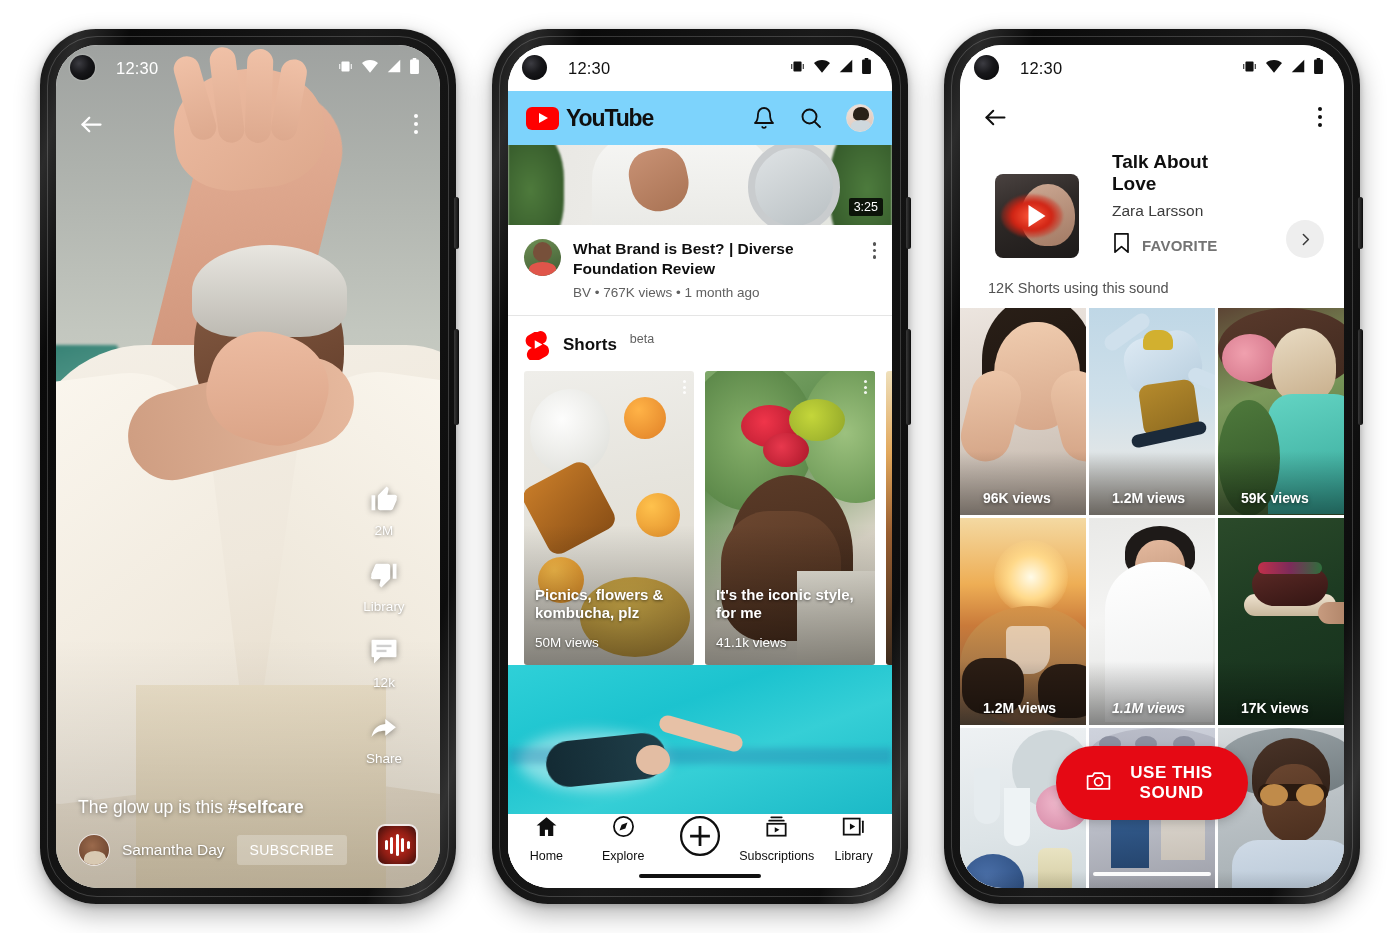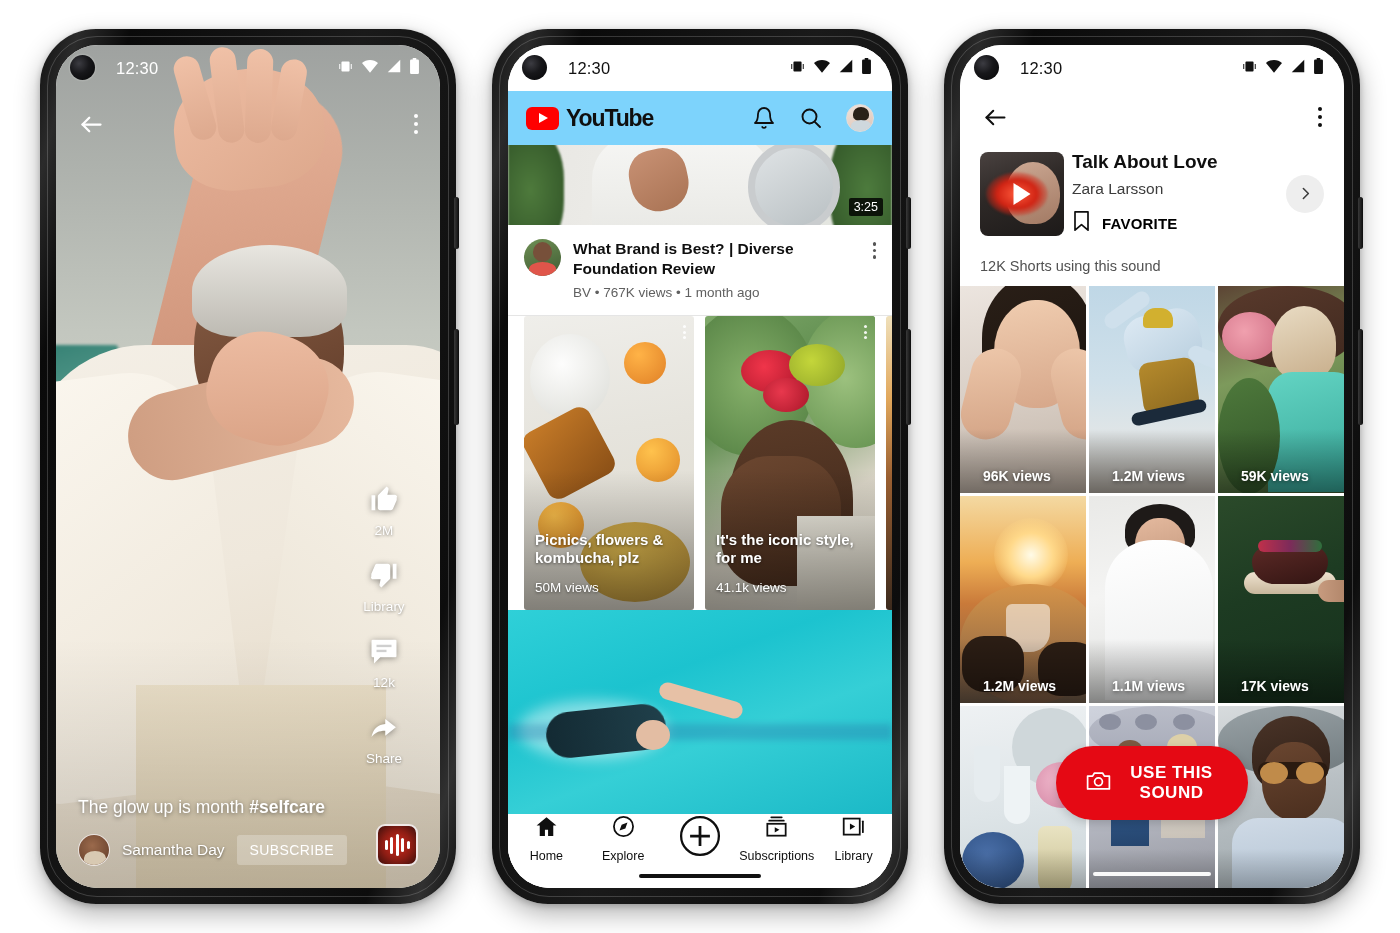--- a/index.html
+++ b/index.html
@@ -238,49 +238,49 @@
     height:74px; background:#fff; display:flex; align-items:flex-start; flex:none;
     position:relative;
   }
   .tab{ flex:1; display:flex; flex-direction:column; align-items:center; gap:6px; cursor:pointer;}
   .tab .tl{ font-size:12.5px; color:#0f0f0f;}
   .homebar{ position:absolute; bottom:10px; left:50%; transform:translateX(-50%); width:122px; height:4px; border-radius:3px; background:#111;}
 
   
   .p3{ position:absolute; inset:0; background:#fff; display:flex; flex-direction:column; }
   .p3-top{ margin-top:46px; height:52px; display:flex; align-items:center; justify-content:space-between; padding:0 22px; flex:none;}
-  .sound-row{ display:flex; align-items:center; gap:8px; padding:8px 20px 0 20px; flex:none;}
+  .sound-row{ display:flex; align-items:flex-end; gap:33px; padding:8px 20px 0 35px; flex:none;}
   .sound-art{
     width:84px;height:84px;border-radius:8px;flex:none;position:relative;overflow:hidden;
     background:linear-gradient(160deg,#4a4240 0%,#2d2826 45%,#1d1a19 100%);
   }
   .sound-art .glow{position:absolute;left:6px;top:20px;width:62px;height:44px;border-radius:50%;
     background:radial-gradient(ellipse at 50% 50%,#ff5a3c 0%,#d02414 45%,rgba(140,20,12,0) 78%);filter:blur(1px);}
   .sound-art .face{position:absolute;right:4px;top:10px;width:54px;height:62px;border-radius:50% 50% 44% 44%;background:linear-gradient(160deg,#e6bda5,#b98a70);opacity:.85;}
   .sound-art .pl{position:absolute;left:50%;top:50%;transform:translate(-50%,-50%);
     border-left:17px solid #fff;border-top:11px solid transparent;border-bottom:11px solid transparent;}
   .sound-info{ flex:1; min-width:0;}
   .s-name{ font-size:19px; font-weight:700; color:#0f0f0f;}
   .s-artist{ font-size:15.5px; color:#3c3c3c; margin-top:7px;}
   .fav{ display:flex; align-items:center; gap:11px; margin-top:12px; cursor:pointer;}
-  .fav .ft{ font-size:15px; font-weight:600; color:#000000; letter-spacing:.2px;}
+  .fav .ft{ font-size:15px; font-weight:600; color:#737373; letter-spacing:.2px;}
   .chev{
     width:38px;height:38px;border-radius:50%;background:#eeeeee;flex:none;
     display:flex;align-items:center;justify-content:center;cursor:pointer;
   }
-  .using{ font-size:14.5px; color:#515151; padding:22px 20px 12px 20px; flex:none;}
+  .using{ font-size:14.5px; color:#515151; padding:22px 20px 12px 20px; flex:none;margin-left:8px;}
   .grid{ display:grid; grid-template-columns:repeat(3,1fr); gap:3px; padding:0 0 0 0; flex:1; min-height:0; overflow:hidden;}
   .gcell{ position:relative; height:207px; overflow:hidden;}
   .gcell .gv{ position:absolute; left:23px; bottom:9px; color:#fff; font-size:14px; font-weight:600; text-shadow:0 1px 4px rgba(0,0,0,.6);}
   .gcell .gshade{ position:absolute;left:0;right:0;bottom:0;height:64px;background:linear-gradient(180deg,rgba(0,0,0,0),rgba(0,0,0,.42));}
   .g1{background:linear-gradient(170deg,#ece5df 0%,#d9cfc6 50%,#c0b2a5 100%);}
   .g2{background:linear-gradient(180deg,#bfd7e6 0%,#cfe0ea 45%,#dfe5e7 70%,#b7b0a6 100%);}
   .g3{background:linear-gradient(160deg,#5c4434 0%,#7d9a5c 40%,#3f5f33 100%);}
   .g4{background:linear-gradient(180deg,#f4d9a2 0%,#eeae55 32%,#c97a3a 52%,#6e5a48 100%);}
-  .g5{background:linear-gradient(170deg,#e9e9e7 0%,#f4f4f3 45%,#dddedc 100%);}
+  .g5{background:linear-gradient(170deg,#e9e9e7 0%,#f4f4f3 45%,#dddedc 100%);font-style:italic;}
   .g6{background:linear-gradient(160deg,#2b4a2a 0%,#1d3b22 45%,#16301c 100%);}
   .g7{background:linear-gradient(170deg,#eef1f3 0%,#dde4e7 50%,#c8d2d6 100%);}
   .g8{background:linear-gradient(170deg,#cfd3dd 0%,#b9bcc6 45%,#8e8f97 100%);}
   .g9{background:linear-gradient(170deg,#d7dbdd 0%,#b9c0c4 40%,#9aa4a8 100%);}
   .blobA{position:absolute;border-radius:50%;}
   .use-sound{
     position:absolute; left:50%; bottom:68px; transform:translateX(-50%);
     background:#e50914; border:none; border-radius:40px; color:#fff;
     padding:17px 30px; display:flex; align-items:center; gap:14px;
     font-size:17px; font-weight:700; letter-spacing:.5px; cursor:pointer; z-index:40;
@@ -391,21 +391,21 @@
           <span>
             <svg width="30" height="30" viewBox="0 0 24 24" fill="#fff">
                 <path d="M13 5.5v4C6.5 10 3.2 14 2 20c2.6-3.5 6-5.1 11-5.1v4.1l8.5-6.8L13 5.5z"></path>
               </svg>
           </span>
           <span class="lbl">Share</span>
         </div>
       </div>
 
       <div class="p1-caption">
-        <div class="cap-text"><span>The glow up is month </span><b>#selfcare</b></div>
+        <div class="cap-text"><span>The glow up is this </span><b>#selfcare</b></div>
         <div class="cap-row">
           <div class="avatar-s"></div>
           <span class="cap-name">Samantha Day</span>
           <button class="sub-btn">SUBSCRIBE</button>
         </div>
         <div class="sound-thumb">
           <i style="height:10px"></i>
             <i style="height:17px"></i>
             <i style="height:22px"></i>
             <i style="height:14px"></i>
@@ -489,20 +489,30 @@
           </div>
           <div class="kebab">
               <i></i>
               <i></i>
               <i></i>
             </div>
         </div>
 
         <div class="divider"></div>
 
+        <div class="shorts-head">
+          <span class="shorts-logo">
+            <svg width="26" height="30" viewBox="0 0 24 28" fill="#ff0000">
+              <path d="M9.6 1.9L4.6 4.6A6.2 6.2 0 005.6 15.9l1.6.8-1.6.9A6.2 6.2 0 0012 28.3a6.2 6.2 0 003-.8l5-2.7a6.2 6.2 0 00-1-11.3l-1.6-.8 1.6-.9A6.2 6.2 0 0015.6 1a6.2 6.2 0 00-3 .8z"></path>
+              <path d="M9.9 9.6l7.1 3.9-7.1 3.9V9.6z" fill="#fff"></path>
+            </svg>
+          </span>
+          <span class="shorts-title">Shorts</span>
+          <span class="shorts-beta">beta</span>
+        </div>
 
         <div class="shelf">
           <div class="scard art1">
             <div class="g" style="left:6px;top:18px;width:80px;height:86px;background:radial-gradient(circle at 40% 35%,#ffffff,#d9dad4);opacity:.9"></div>
             <div class="g" style="left:100px;top:26px;width:42px;height:42px;background:radial-gradient(circle at 35% 30%,#ffb347,#e08026)"></div>
             <div class="g" style="left:8px;top:100px;width:74px;height:74px;background:linear-gradient(160deg,#c67b28,#8a4f16);border-radius:12px;transform:rotate(-28deg)"></div>
             <div class="g" style="left:112px;top:122px;width:44px;height:44px;background:radial-gradient(circle at 35% 30%,#ffc24d,#e08b28)"></div>
             <div class="g" style="left:14px;top:186px;width:46px;height:46px;background:radial-gradient(circle at 35% 30%,#ffc24d,#de8b26)"></div>
             <div class="g" style="left:56px;top:206px;width:110px;height:80px;background:radial-gradient(ellipse at 40% 40%,#e3bb46,#b3872b);opacity:.92"></div>
             <div class="shade"></div>

